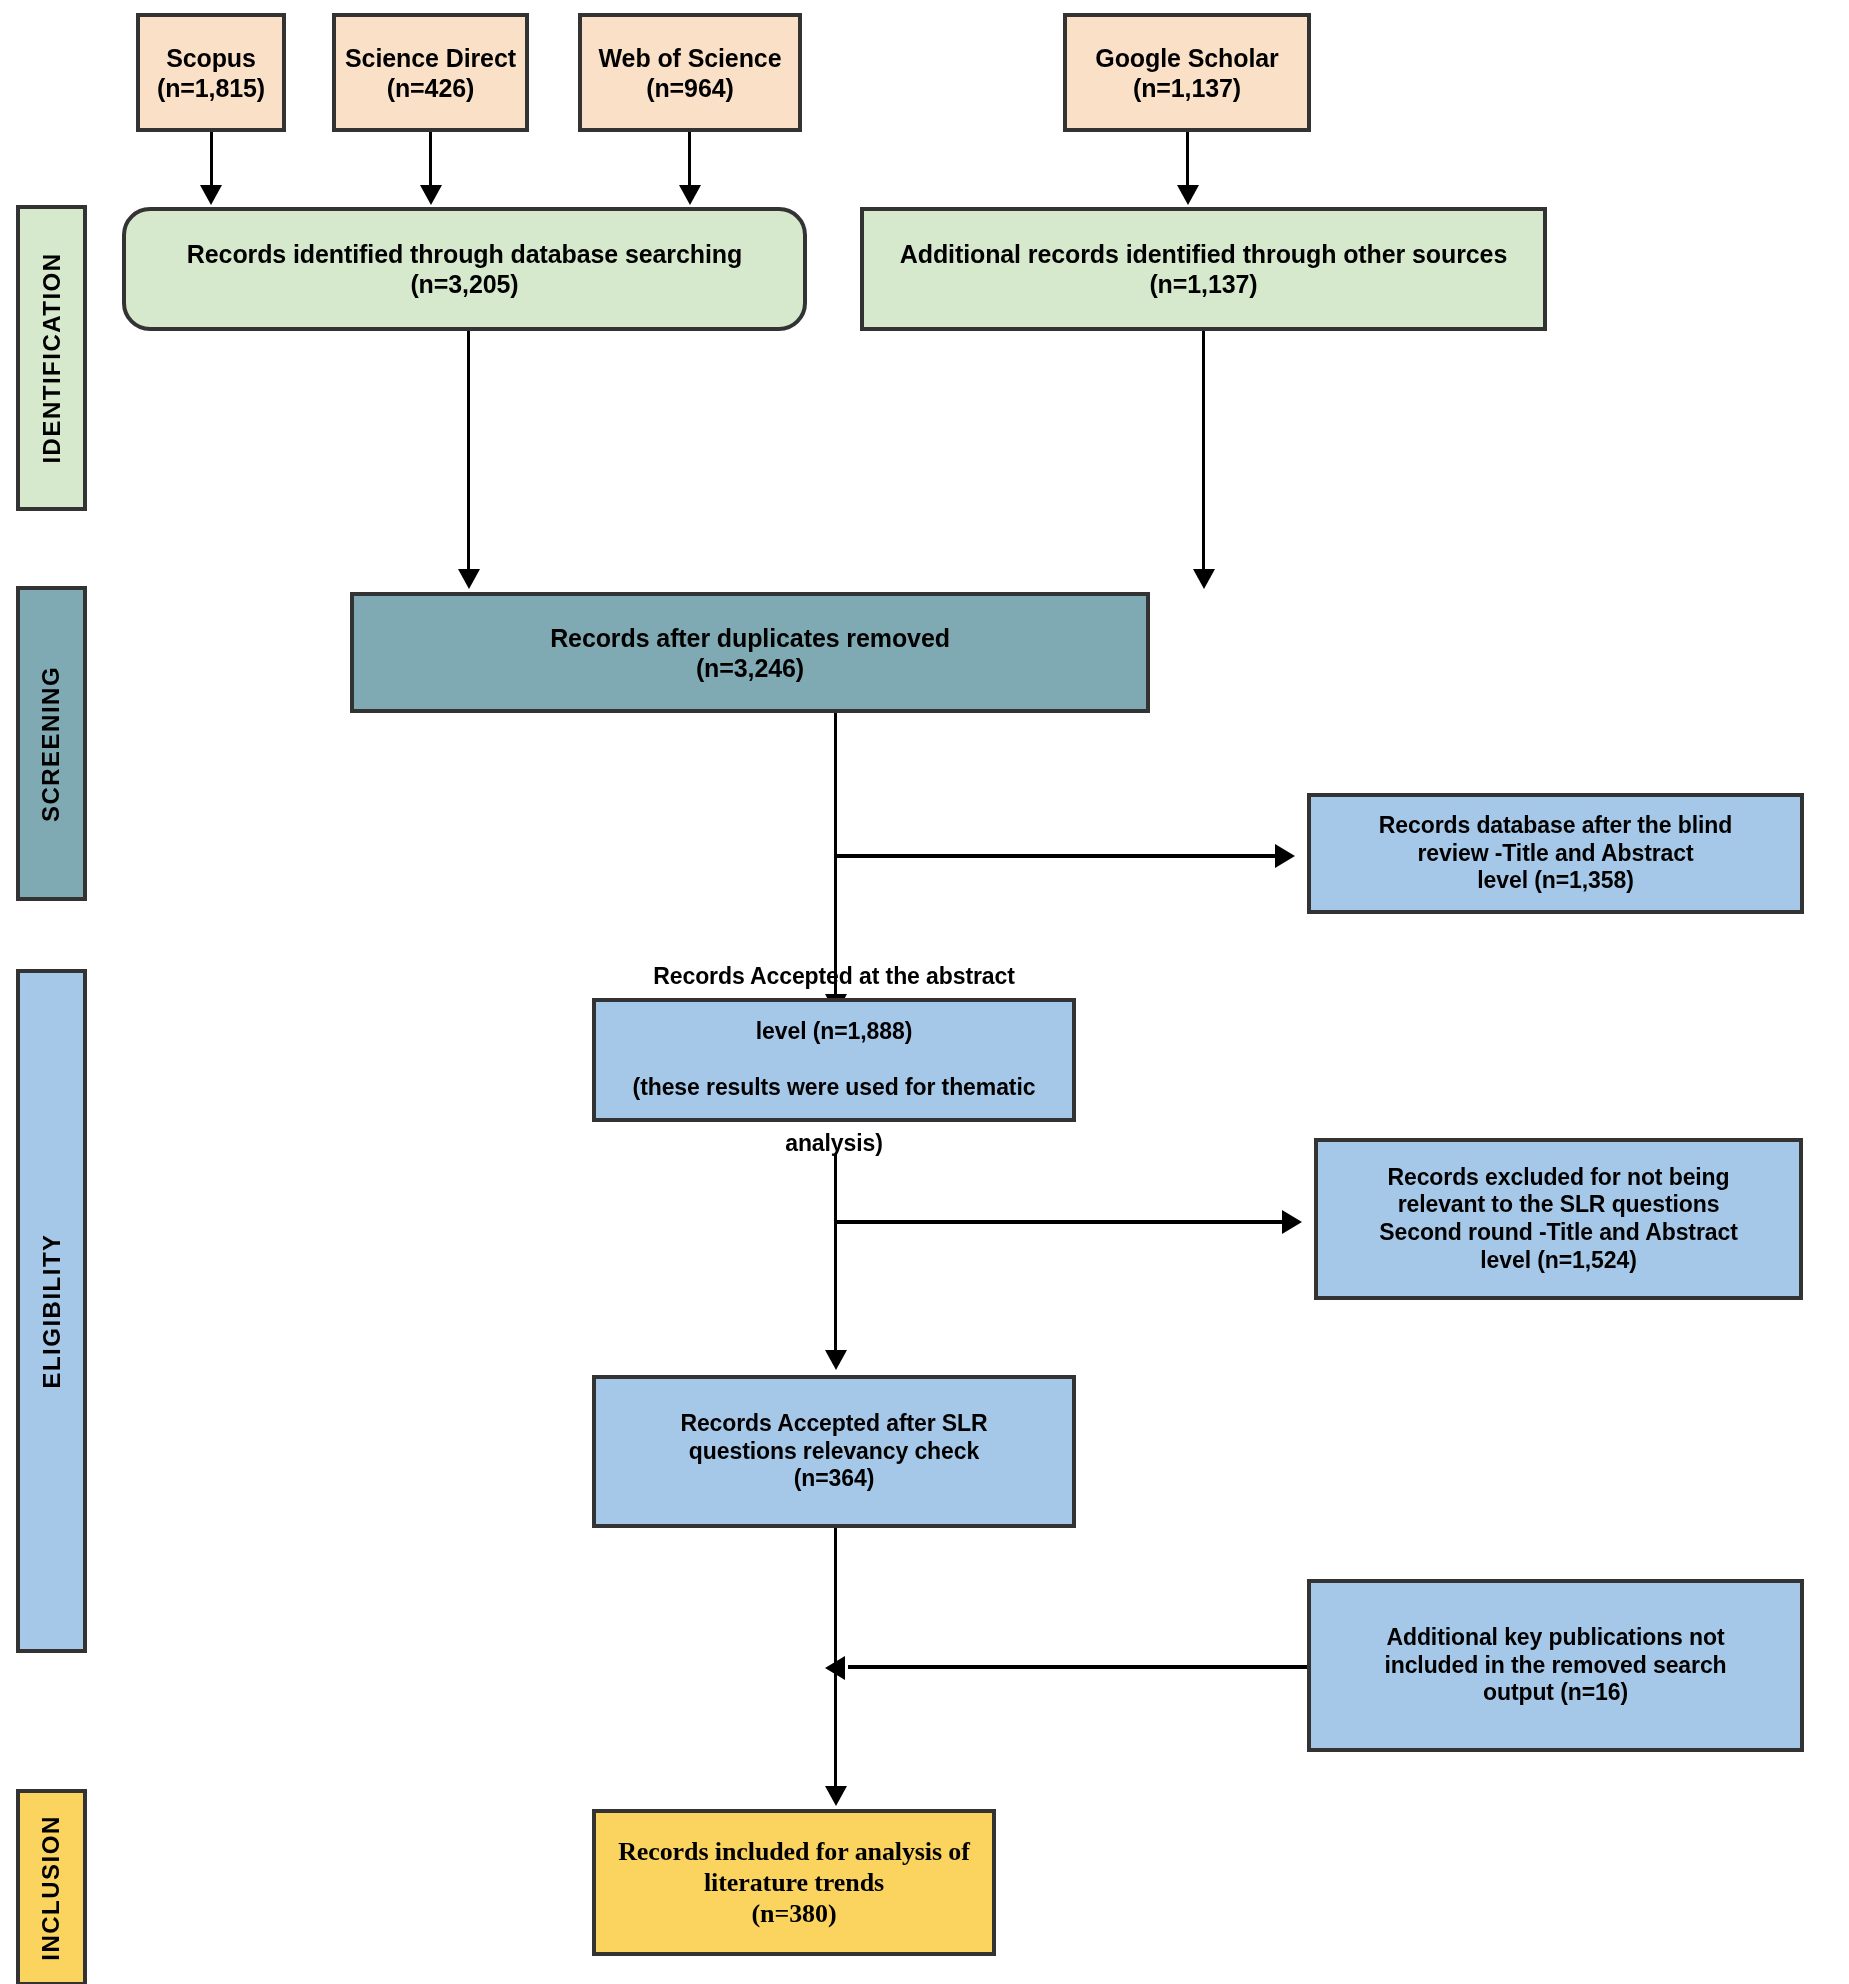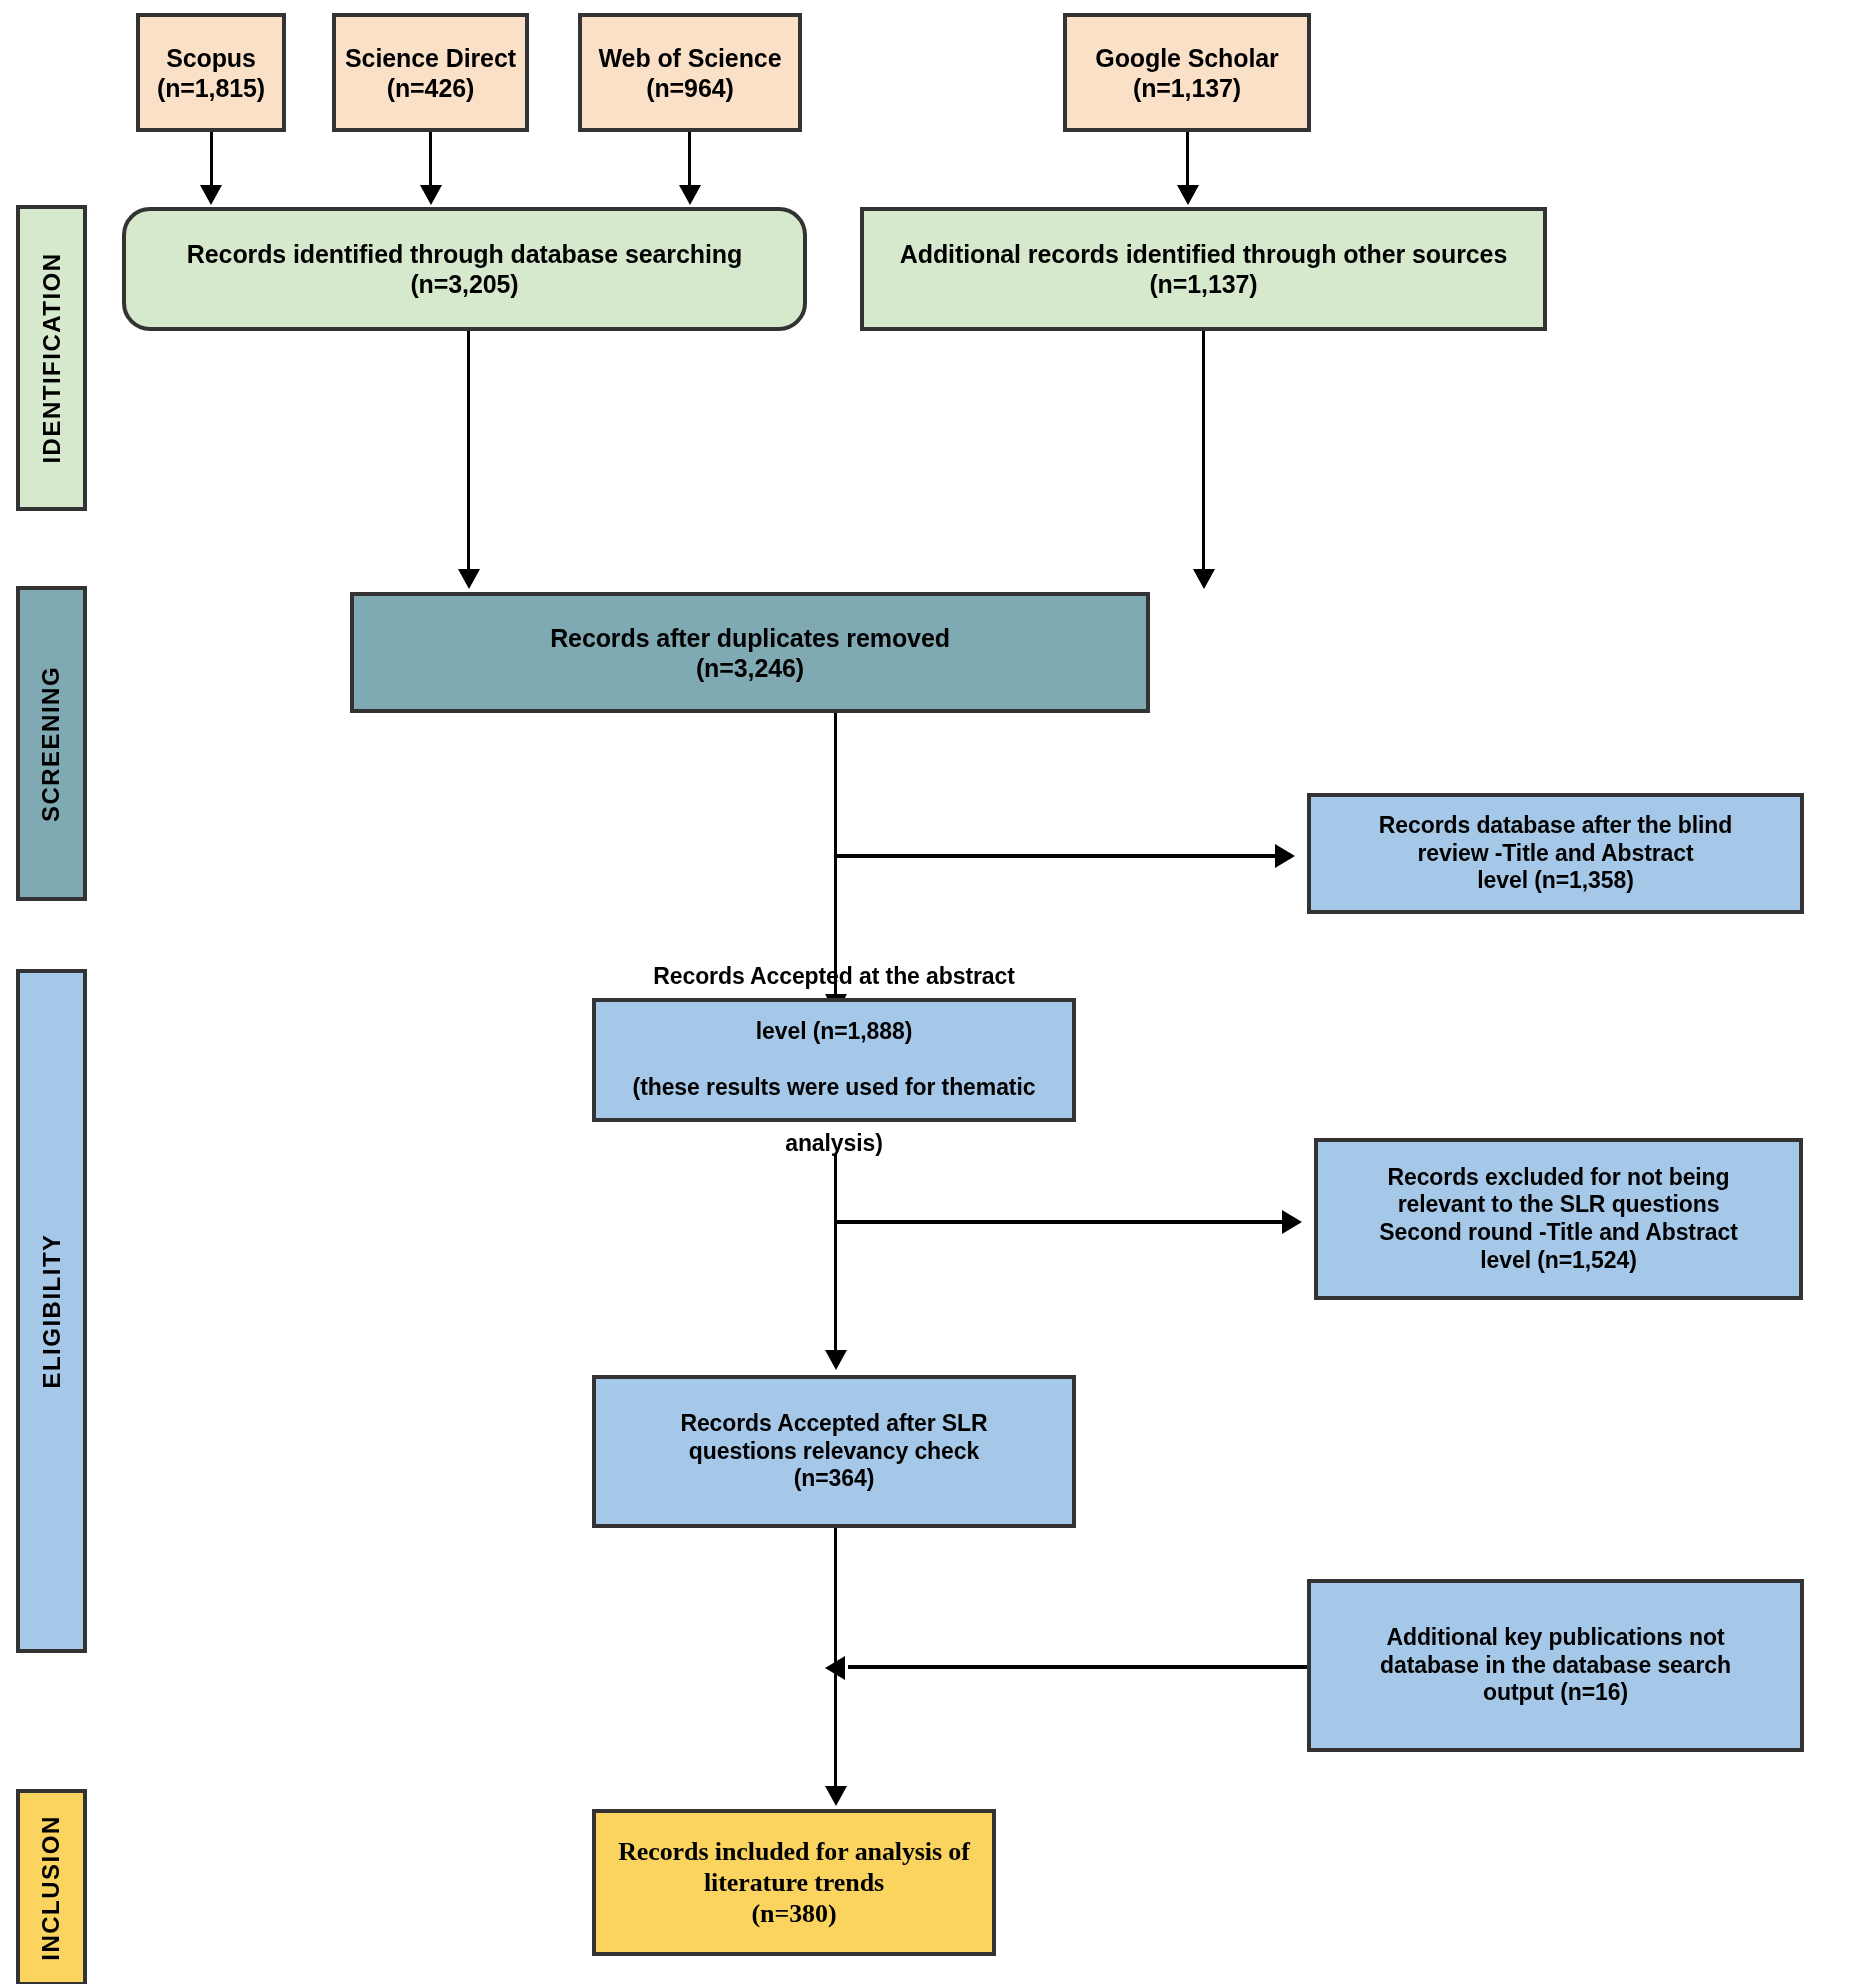--- a/index.html
+++ b/index.html
@@ -225,21 +225,21 @@
     </span>
   </div>
 
   <div class="vline" style="left:834px; top:1528px; height:262px;"></div>
   <div class="hline" style="left:848px; top:1665px; width:460px;"></div>
   <div class="arrow-left" style="left:825px; top:1656px;"></div>
   <div class="arrow-down" style="left:825px; top:1786px;"></div>
 
   <div class="node c-elig" style="left:1307px; top:1579px; width:497px; height:173px; font-size:23px;">
     <span class="ln">Additional key publications not</span>
-    <span class="ln">database in the database search</span>
+    <span class="ln">included in the removed search</span>
     <span class="ln">
       <span>output (n=</span><span class="num">16</span><span>)</span>
     </span>
   </div>
 
   <div class="node c-incl" style="left:592px; top:1809px; width:404px; height:147px; font-size:26px;font-family:Liberation Serif, serif;">
     <span class="ln">Records included for analysis of</span>
     <span class="ln">literature trends</span>
     <span class="ln">
       <span>(n=</span><span class="num">380</span><span>)</span>

